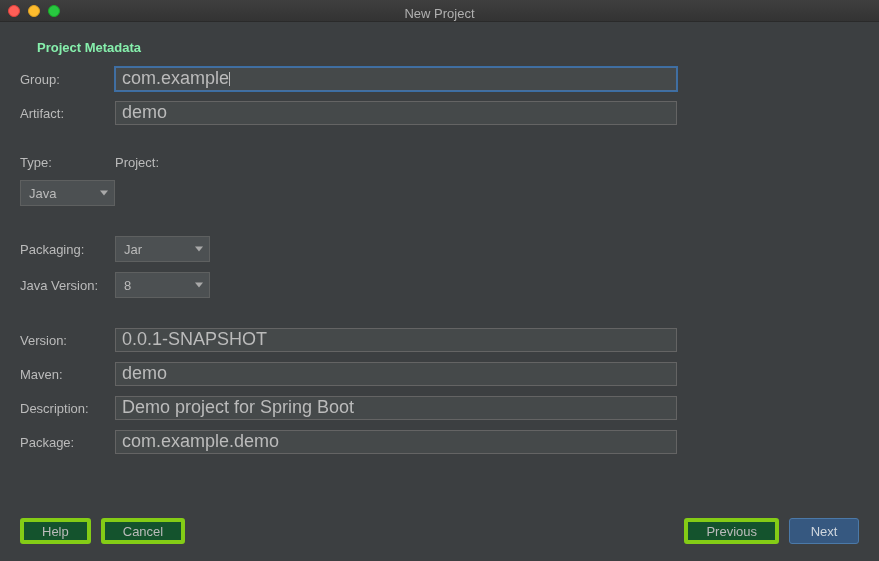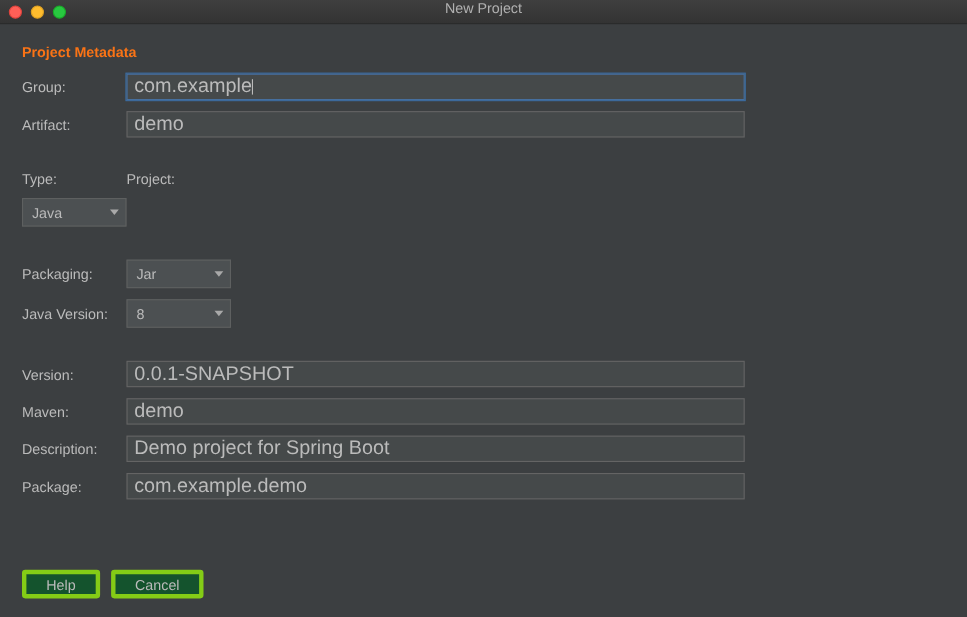--- a/index.html
+++ b/index.html
@@ -8,45 +8,46 @@
     font-family: -apple-system, "Helvetica Neue", Arial, sans-serif;
     font-size: 13px;
     color: #bbbbbb;
     background: #3c3f41;
   }
   .titlebar {
     height: 22px;
     background: linear-gradient(#3f3f3f, #333333);
     border-bottom: 1px solid #2a2a2a;
     display: flex;
-    align-items: flex-start;
+    align-items: flex-end;
     position: relative;
   }
   .traffic {
     position: absolute;
     left: 8px; top: 0; bottom: 0;
     display: flex; align-items: center; gap: 8px;
   }
   .dot { width: 12px; height: 12px; border-radius: 50%; }
   .dot.red { background:#ff5f57; border:1px solid #e0443e; }
   .dot.yellow { background:#febc2e; border:1px solid #dea123; }
   .dot.green { background:#28c840; border:1px solid #1aab29; }
   .title {
     flex: 1; text-align: center;
     color: #b0b0b0;
     font-size: 13px;
   }
   .content {
     padding: 18px 20px 0 20px;
   }
   .section-header {
-    color: #f97316;
+    color: #86efac;
     font-weight: bold;
     font-size: 13px;
     margin-bottom: 12px;
+    margin-left: 17px;
   }
   .form {
     display: grid;
     grid-template-columns: 95px 1fr;
     column-gap: 0;
     row-gap: 10px;
     align-items: center;
   }
   .label {
     color: #bbbbbb;
@@ -213,13 +214,17 @@
         <span>com.example.demo</span>
       </div>
     </div>
 
   </div>
 </div>
 
 <div class="footer">
   <button class="btn">Help</button>
   <button class="btn">Cancel</button>
+  <div class="right">
+    <button class="btn">Previous</button>
+    <button class="btn primary">Next</button>
+  </div>
 </div>
 
 </body></html>

